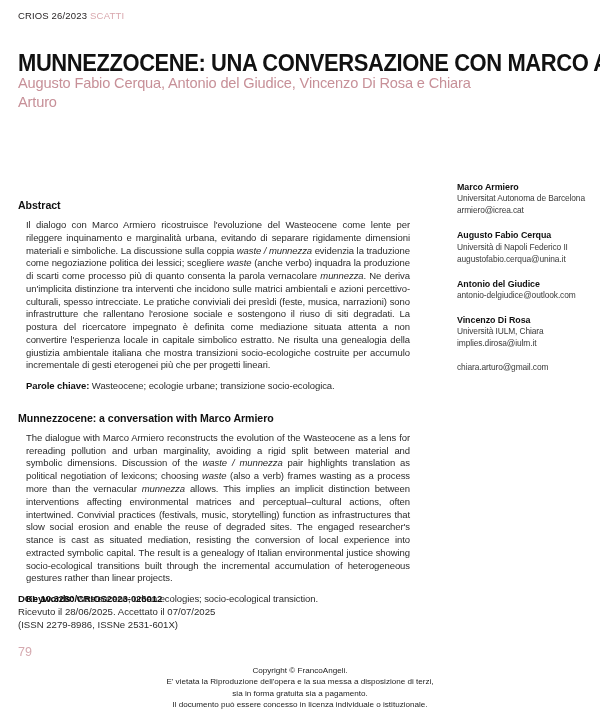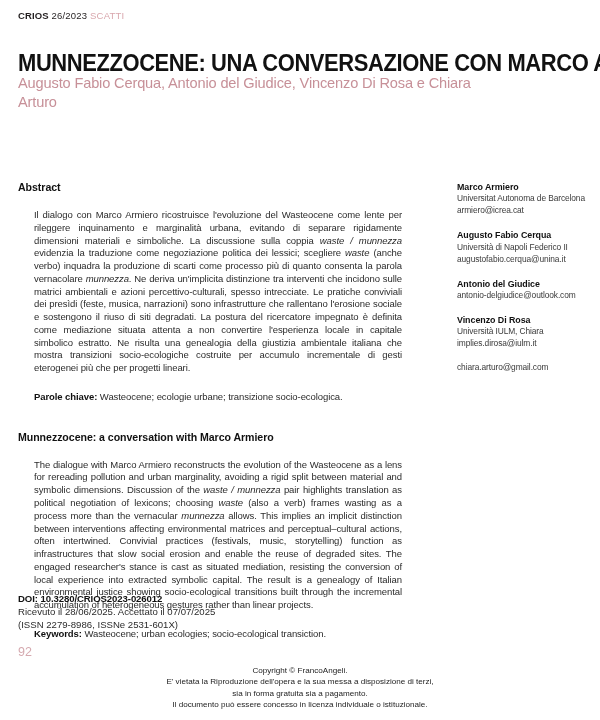--- a/index.html
+++ b/index.html
@@ -27,21 +27,21 @@
   
   .runhead {
     position: absolute;
     top: 10px;
     left: 18px;
     font-size: 9.5px;
     letter-spacing: 0.2px;
     white-space: nowrap;
   }
   .runhead .journal {
-    font-weight: bold;
+    font-weight: normal;
     color: #231f20;
     letter-spacing: 0.1px;
   }
   .runhead .issue {
     color: #231f20;
   }
   .runhead .section {
     color: #d9a7ad;
   }
 
@@ -69,33 +69,33 @@
     font-size: 14.6px;
     line-height: 1.32;
     color: #c79098;
     letter-spacing: -0.15px;
     margin-top: 8px;
   }
 
   
   .col-main {
     position: absolute;
-    top: 181px;
+    top: 199px;
     left: 18px;
     width: 400px;
   }
   .col-main h2 {
     margin: 0 0 1px 0;
     font-size: 10.6px;
     font-weight: bold;
     color: #111;
     letter-spacing: -0.05px;
   }
   .col-main p {
-    margin: 16px;
+    margin: 8px;
     font-size: 9.5px;
     line-height: 1.345;
     text-align: justify;
     color: #2b2b2b;
     letter-spacing: -0.08px;
     -webkit-hyphens: none;
     hyphens: none;
   }
   .col-main p em { font-style: italic; }
   .kw {
@@ -227,21 +227,21 @@
       <div class="affil">Università IULM, Chiara</div>
       <div class="email">implies.dirosa@iulm.it</div>
     </div>
 
     <div class="author-card">
       <div class="email">chiara.arturo@gmail.com</div>
     </div>
 
   </div>
 
-  <div class="folio">92</div>
+  <div class="folio">79</div>
 
   <div class="footer">
     <div>Copyright © FrancoAngeli.</div>
     <div>E' vietata la Riproduzione dell'opera e la sua messa a disposizione di terzi,</div>
     <div>sia in forma gratuita sia a pagamento.</div>
     <div>Il documento può essere concesso in licenza individuale o istituzionale.</div>
   </div>
 
 </div>
 

